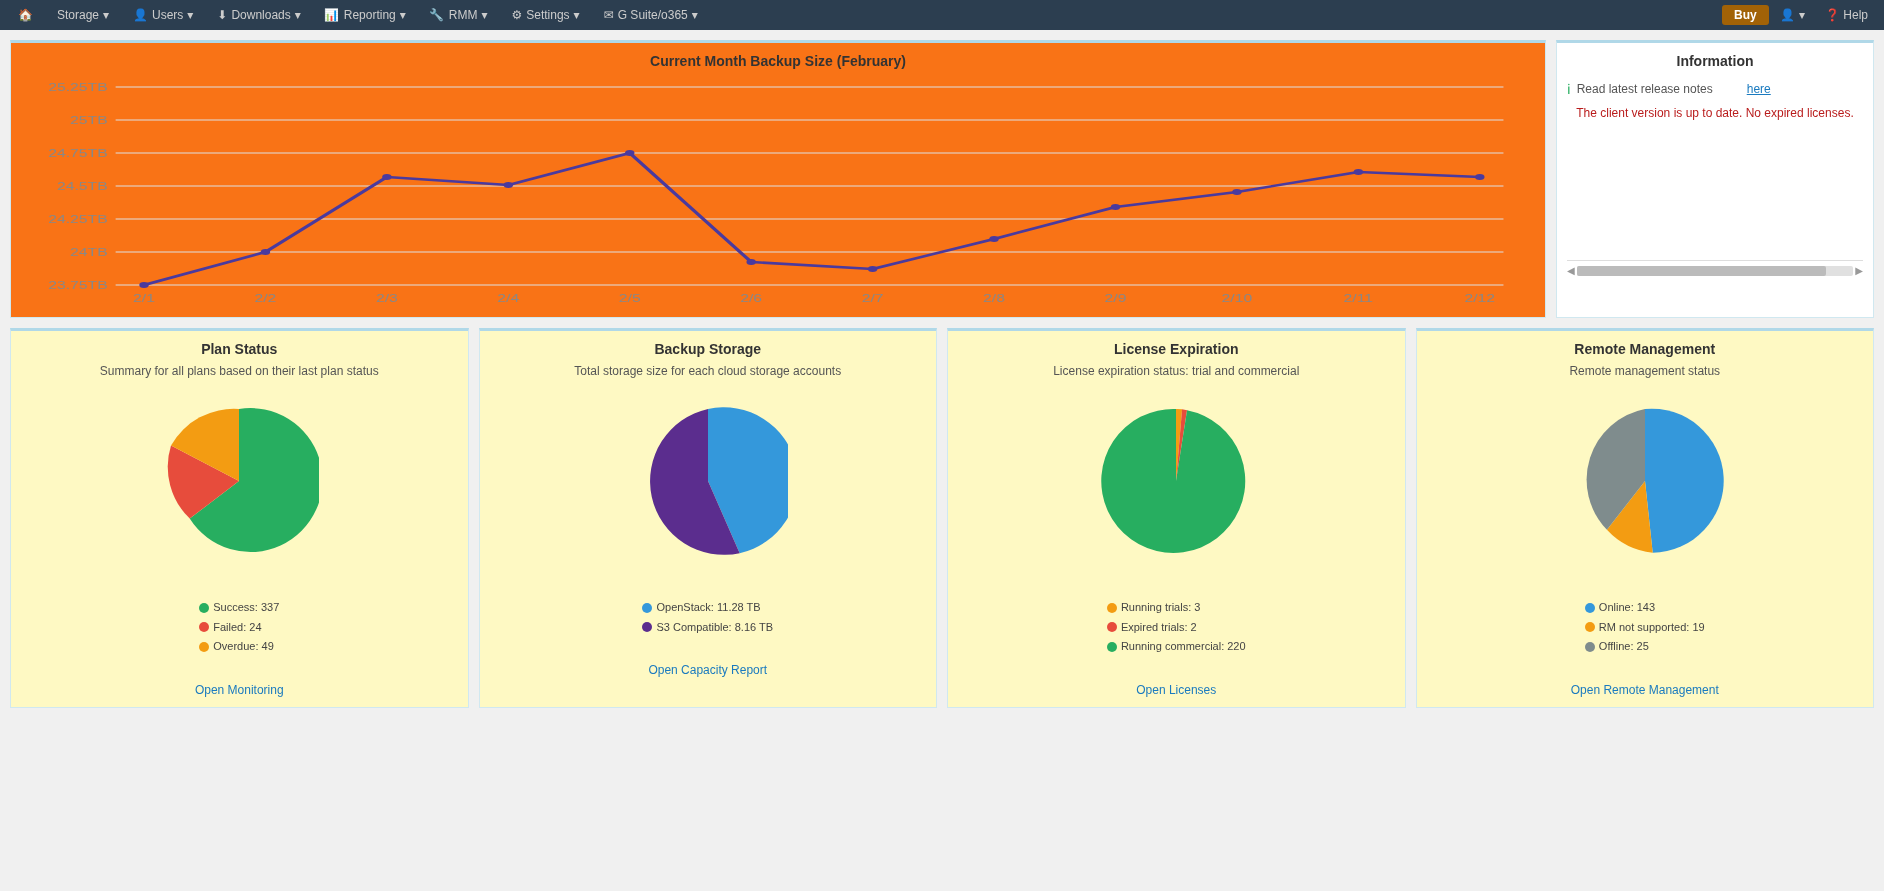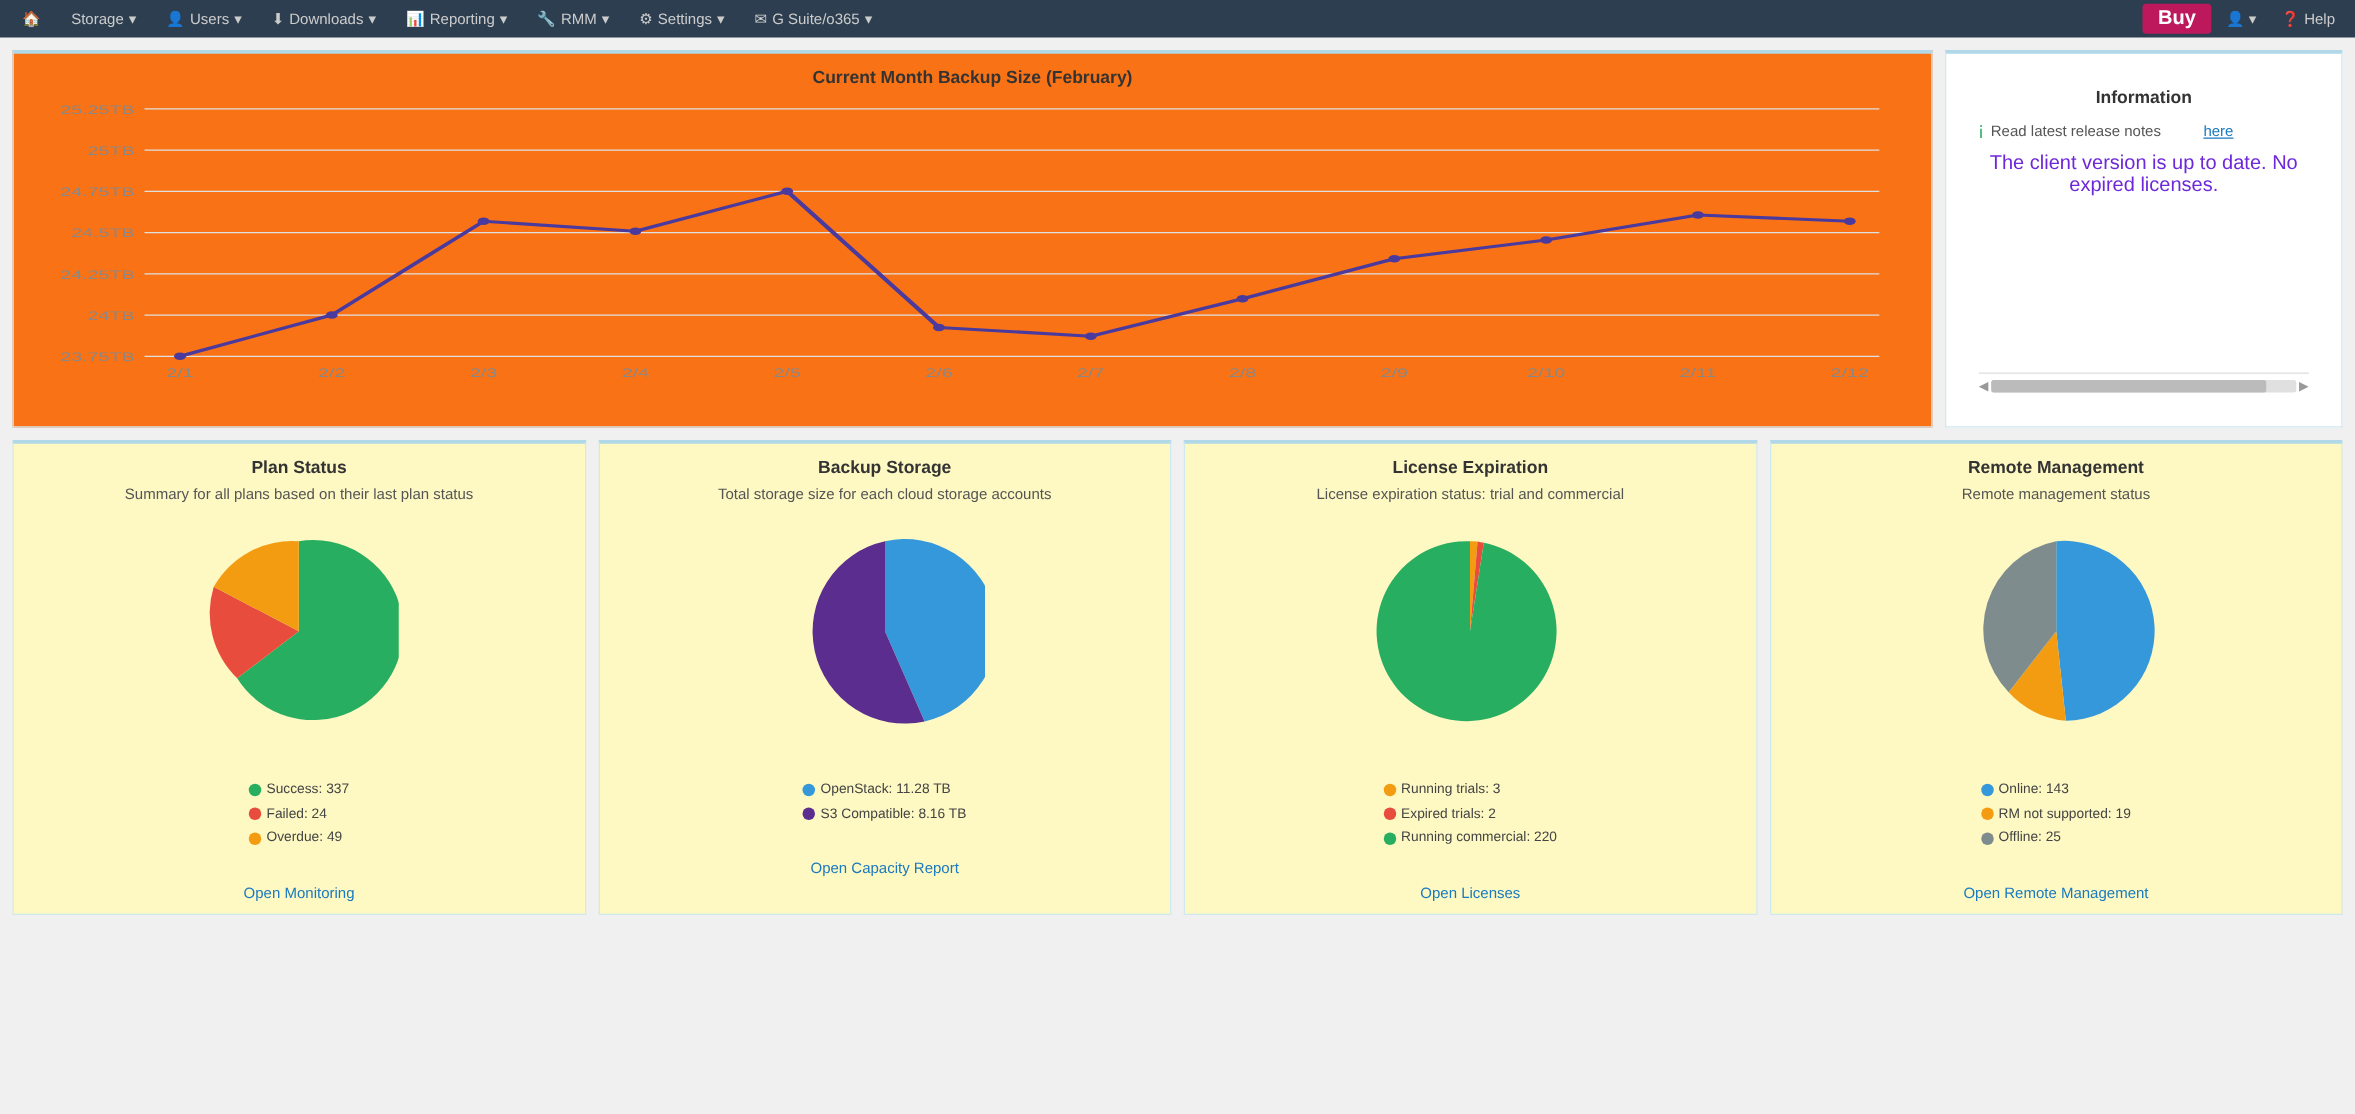--- a/index.html
+++ b/index.html
@@ -9,56 +9,56 @@
     .navbar {
       display: flex; align-items: center; background: #2c3e50; height: 30px;
       padding: 0 8px; gap: 4px;
     }
     .nav-item {
       color: #ccc; padding: 4px 10px; cursor: pointer; font-size: 12px;
       display: flex; align-items: center; gap: 4px; border-radius: 3px;
     }
     .nav-spacer { flex: 1; }
     .btn-buy {
-      background: #be185d; color: #fff; border: none; padding: 3px 12px;
-      border-radius: 3px; cursor: pointer; font-size: 16px; font-weight: bold;
+      background: #a16207; color: #fff; border: none; padding: 3px 12px;
+      border-radius: 3px; cursor: pointer; font-size: 12px; font-weight: bold;
     }
     .nav-user, .nav-help {
       color: #ccc; font-size: 12px; padding: 4px 8px; cursor: pointer;
     }
 
     
     .main-content { padding: 10px; display: flex; flex-direction: column; gap: 10px; }
 
     
     .top-row { display: flex; gap: 10px; }
     .chart-panel {
       flex: 1; background: #f97316; border: 1px solid #d0e8f0;
       border-top: 3px solid #b0d8e8; padding: 10px;
     }
     .info-panel {
       width: 318px; background: #fff; border: 1px solid #d0e8f0;
-      border-top: 3px solid #b0d8e8; padding: 26px; overflow: hidden;
+      border-top: 3px solid #b0d8e8; padding: 10px; overflow: hidden;
     }
 
     
     .chart-title {
       text-align: center; font-weight: bold; font-size: 14px; margin-bottom: 8px;
     }
     .chart-area { position: relative; height: 230px; }
     svg.line-chart { width: 100%; height: 100%; }
 
     
     .info-title {
       text-align: center; font-weight: bold; font-size: 14px; margin-bottom: 10px;
     }
     .info-line { display: flex; align-items: center; gap: 6px; font-size: 12px; color: #555; margin-bottom: 8px; }
     .info-icon { color: #27ae60; font-size: 14px; }
     .info-link { color: #1a7abf; text-decoration: underline; cursor: pointer; margin-left: 28px; }
-    .info-status { text-align: center; font-size: 16px; color: #6d28d9; margin-top: 4px; }
+    .info-status { text-align: center; font-size: 12px; color: #b91c1c; margin-top: 4px; }
     .info-scrollbar {
       margin-top: 140px; border-top: 1px solid #ddd; padding-top: 4px;
       display: flex; align-items: center; gap: 2px;
     }
     .scroll-arrow { color: #999; cursor: pointer; font-size: 10px; }
     .scroll-track {
       flex: 1; height: 10px; background: #e0e0e0; border-radius: 2px; position: relative;
     }
     .scroll-thumb {
       position: absolute; left: 0; top: 0; width: 90%; height: 100%;

